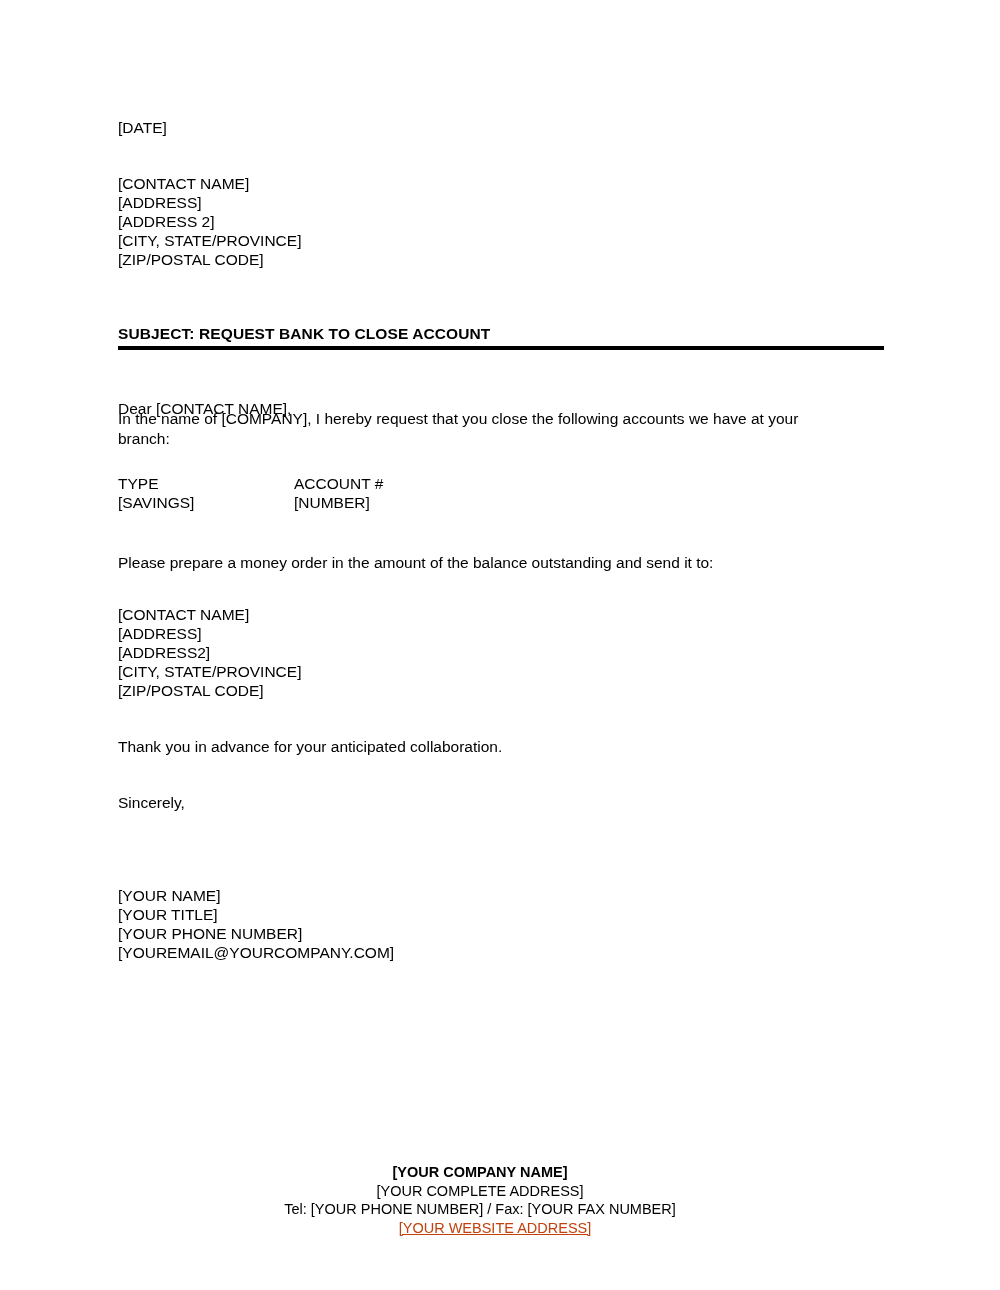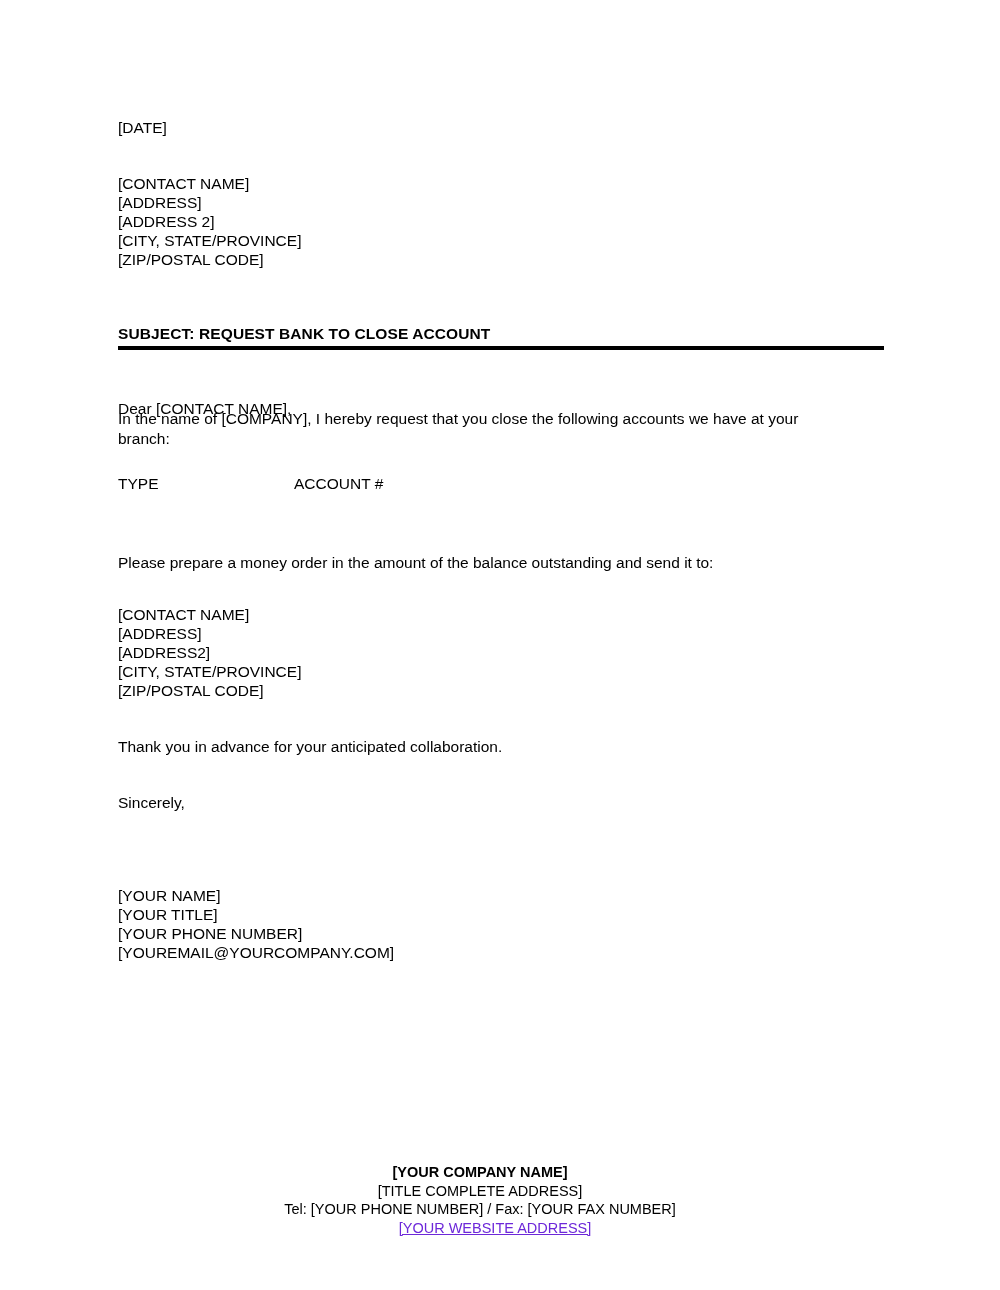--- a/index.html
+++ b/index.html
@@ -69,21 +69,21 @@
     position: absolute;
     left: 0;
     top: 1163px;
     width: 960px;
     text-align: center;
     font-size: 14.5px;
     line-height: 18.5px;
   }
   .footer-company { font-weight: bold; }
   .footer-link {
-    color: #6d28d9;
+    color: #c2410c;
     margin-left: 30px;
   }
 </style>
 </head>
 <body>
 
 <div class="page">
   <div class="content">
 
     <div class="line date-line">[DATE]</div>
@@ -104,20 +104,24 @@
     <div class="para intro-para">In the name of [COMPANY], I hereby request that you close the following accounts we have at your branch:</div>
 
     <table class="accounts accounts-table">
       <thead>
         <tr>
           <td class="col-type">TYPE</td>
           <td class="col-account">ACCOUNT #</td>
         </tr>
       </thead>
       <tbody>
+        <tr>
+          <td class="col-type">[SAVINGS]</td>
+          <td class="col-account">[NUMBER]</td>
+        </tr>
       </tbody>
     </table>
 
     <div class="para money-order-para">Please prepare a money order in the amount of the balance outstanding and send it to:</div>
 
     <div class="remit-block">
       <div class="line">[CONTACT NAME]</div>
       <div class="line">[ADDRESS]</div>
       <div class="line">[ADDRESS2]</div>
       <div class="line">[CITY, STATE/PROVINCE]</div>
@@ -132,19 +136,19 @@
       <div class="line">[YOUR NAME]</div>
       <div class="line">[YOUR TITLE]</div>
       <div class="line">[YOUR PHONE NUMBER]</div>
       <div class="line">[YOUREMAIL@YOURCOMPANY.COM]</div>
     </div>
 
   </div>
 
   <div class="footer">
     <div class="footer-company">[YOUR COMPANY NAME]</div>
-    <div>[TITLE COMPLETE ADDRESS]</div>
+    <div>[YOUR COMPLETE ADDRESS]</div>
     <div>Tel: [YOUR PHONE NUMBER] / Fax: [YOUR FAX NUMBER]</div>
     <div>
       <a class="footer-link" href="#">[YOUR WEBSITE ADDRESS]</a>
     </div>
   </div>
 </div>
 
 </body></html>

